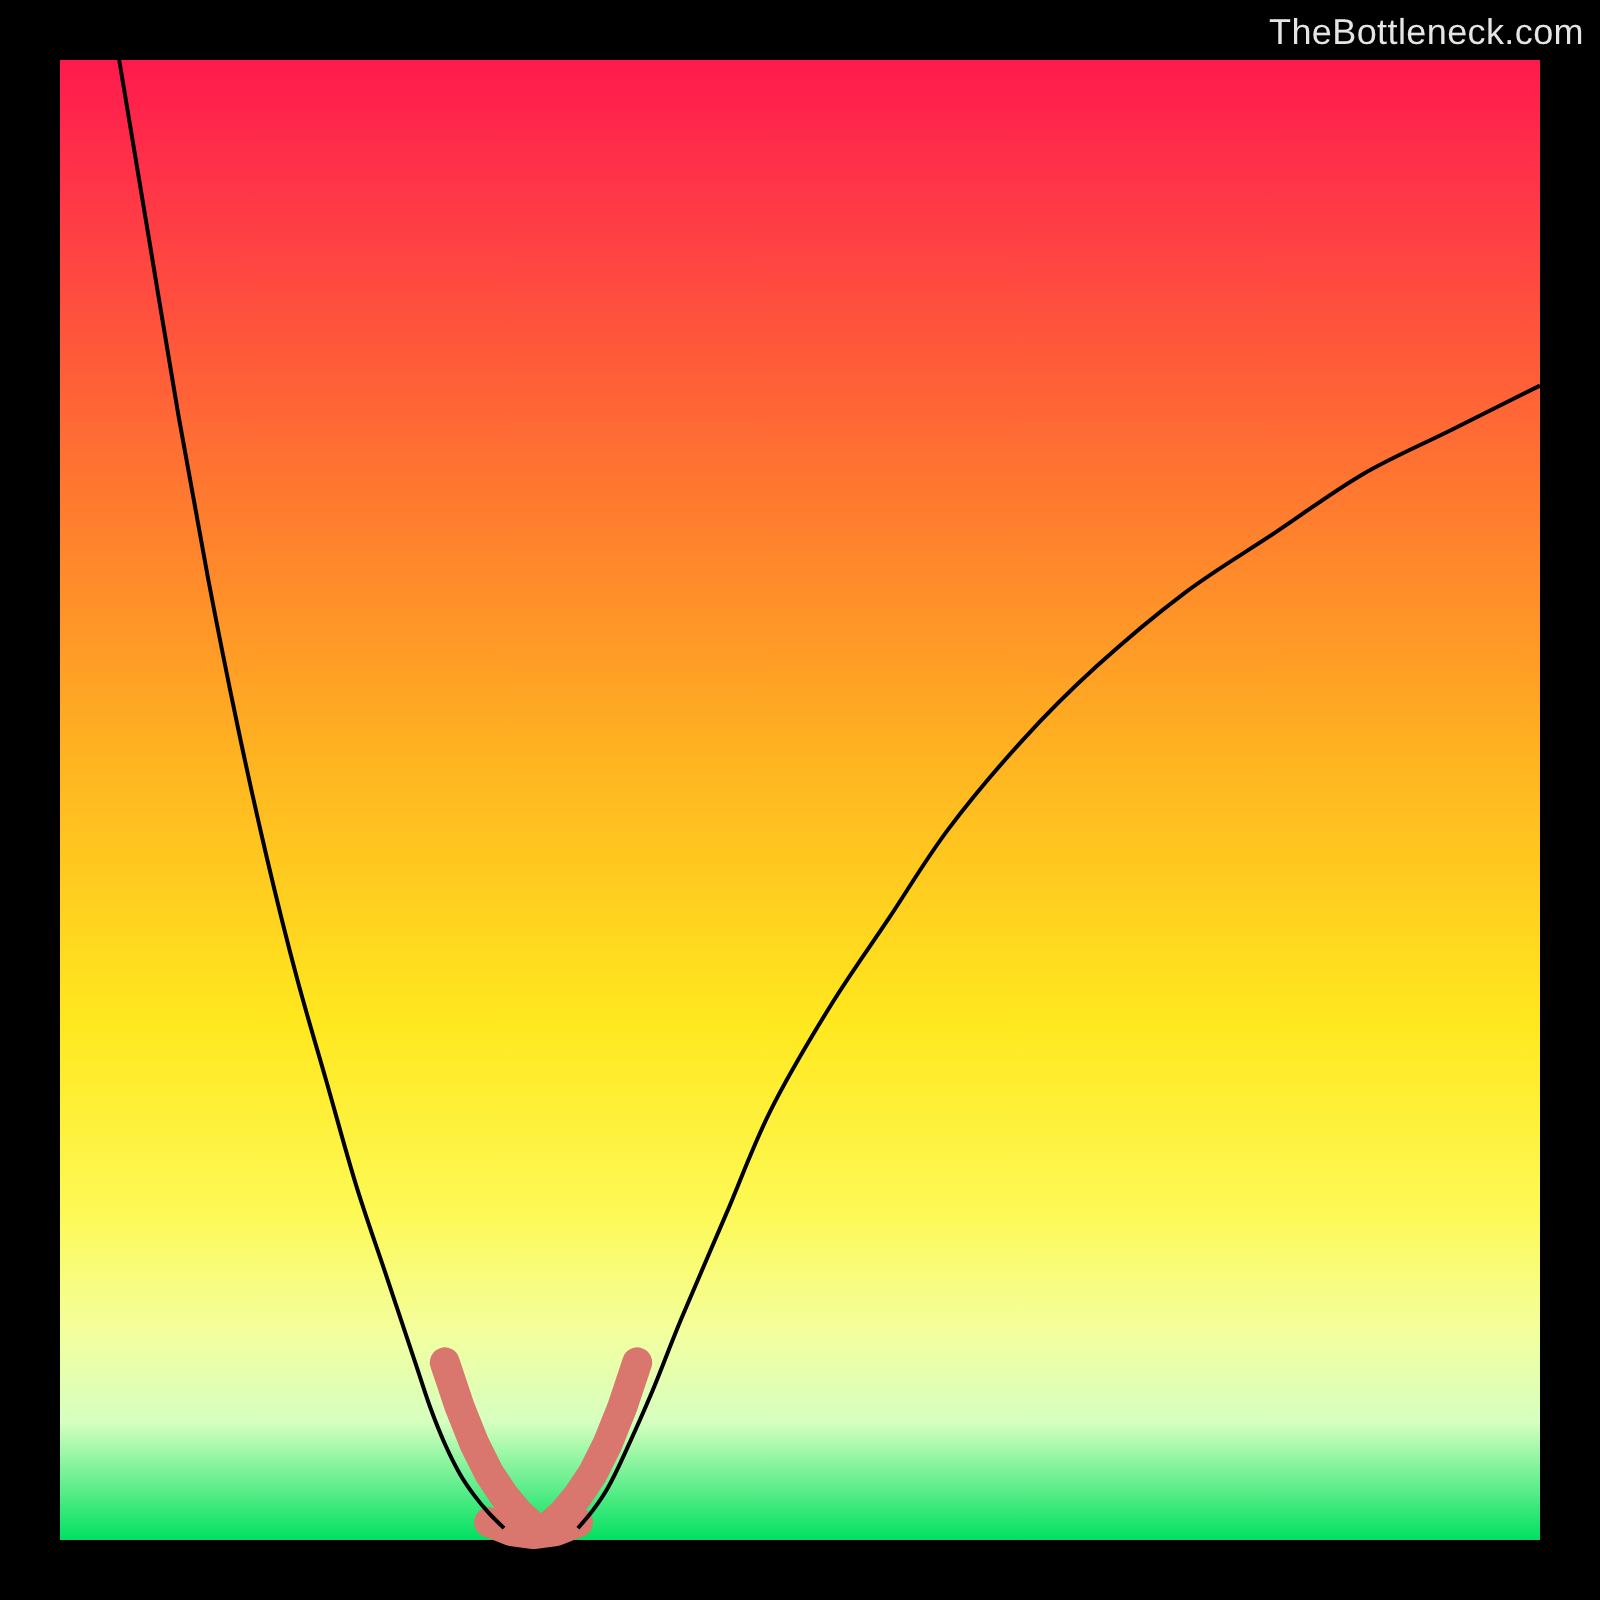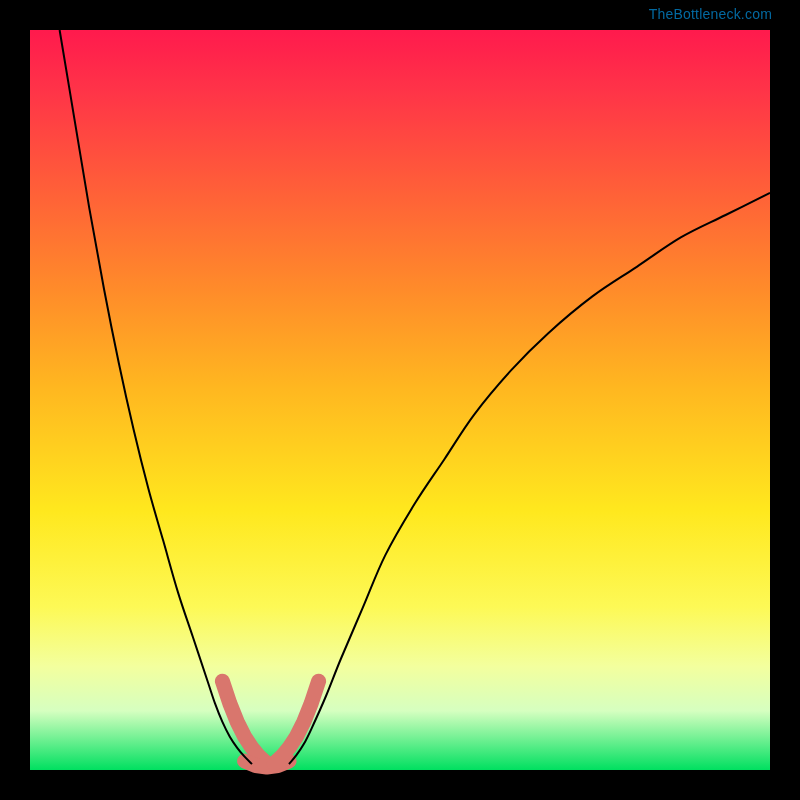--- a/index.html
+++ b/index.html
@@ -31,23 +31,23 @@
       #ffb620 48%,
       #ffe81e 65%,
       #fdf956 78%,
       #f3ff9e 86%,
       #d6ffc0 92%,
       #00e060 100%);
   }
   .watermark {
     position: absolute;
     top: 6px;
-    right: 28px;
-    color: #0369a1;
-    font-size: 14px;
+    right: 8px;
+    color: #e5e5e5;
+    font-size: 18px;
     font-weight: 500;
     letter-spacing: 0.2px;
     user-select: none;
   }
   svg.curve {
     position: absolute;
     left: 0;
     top: 0;
     width: 740px;
     height: 740px;

